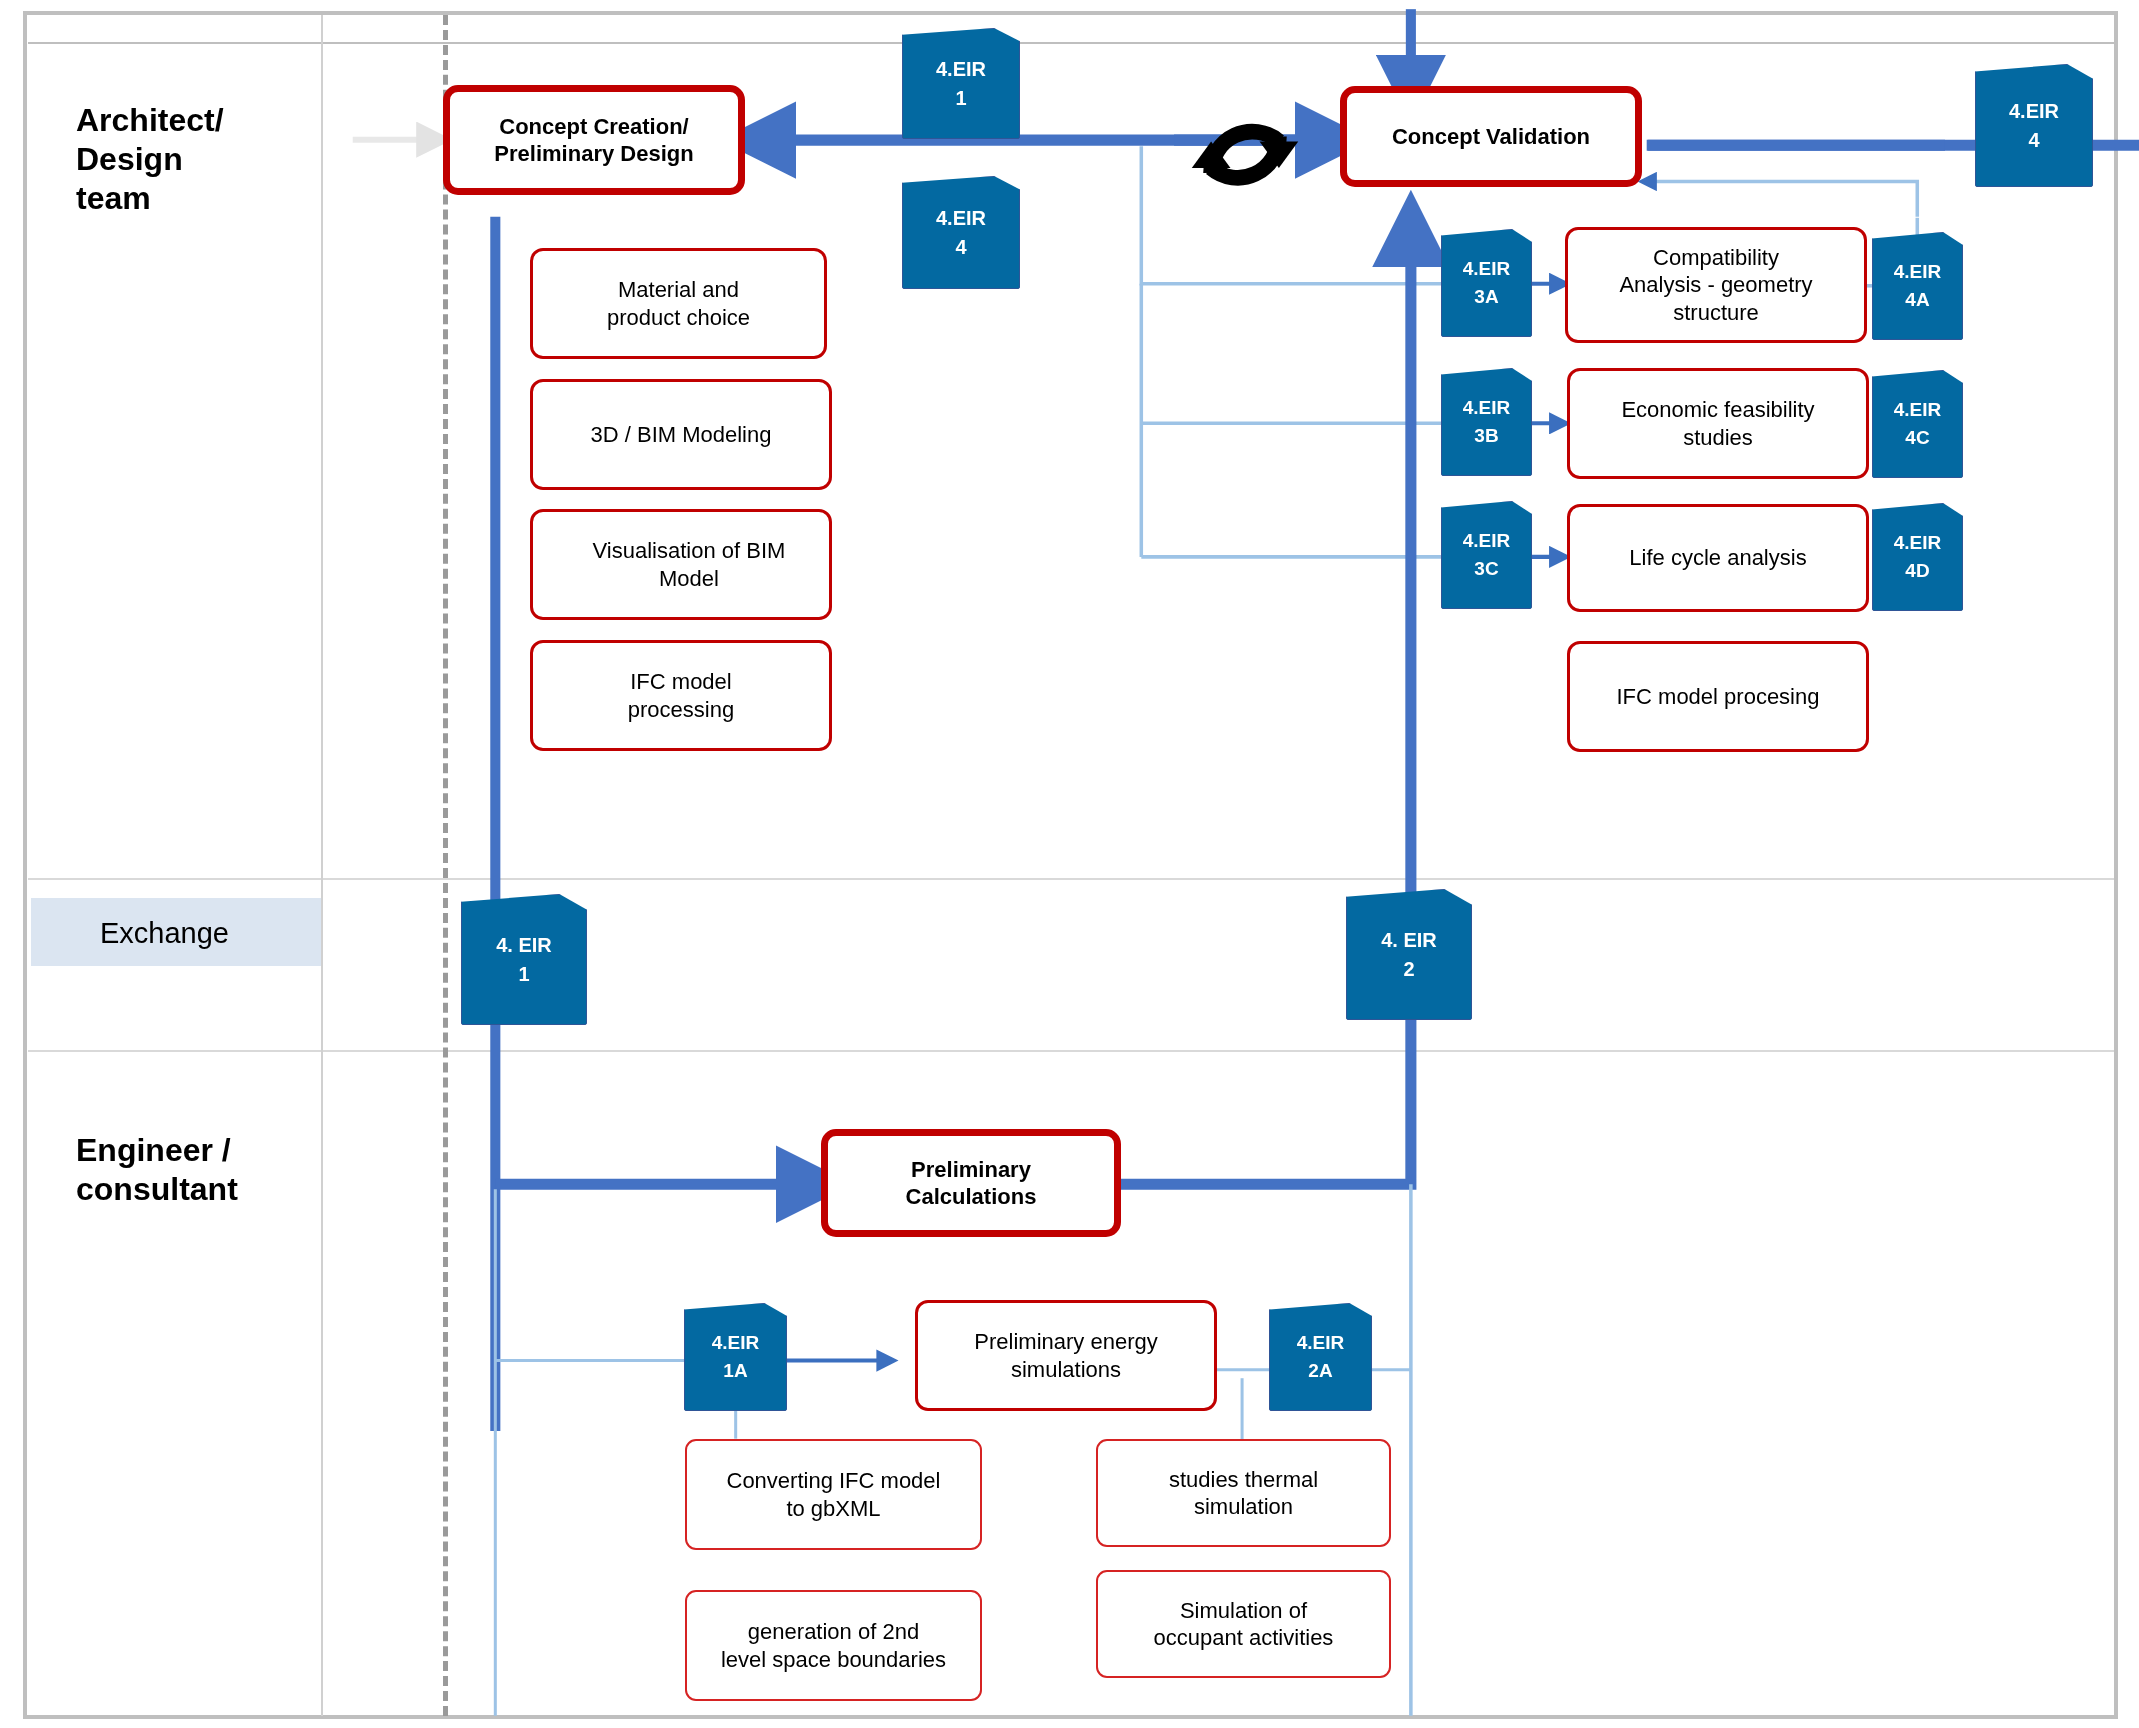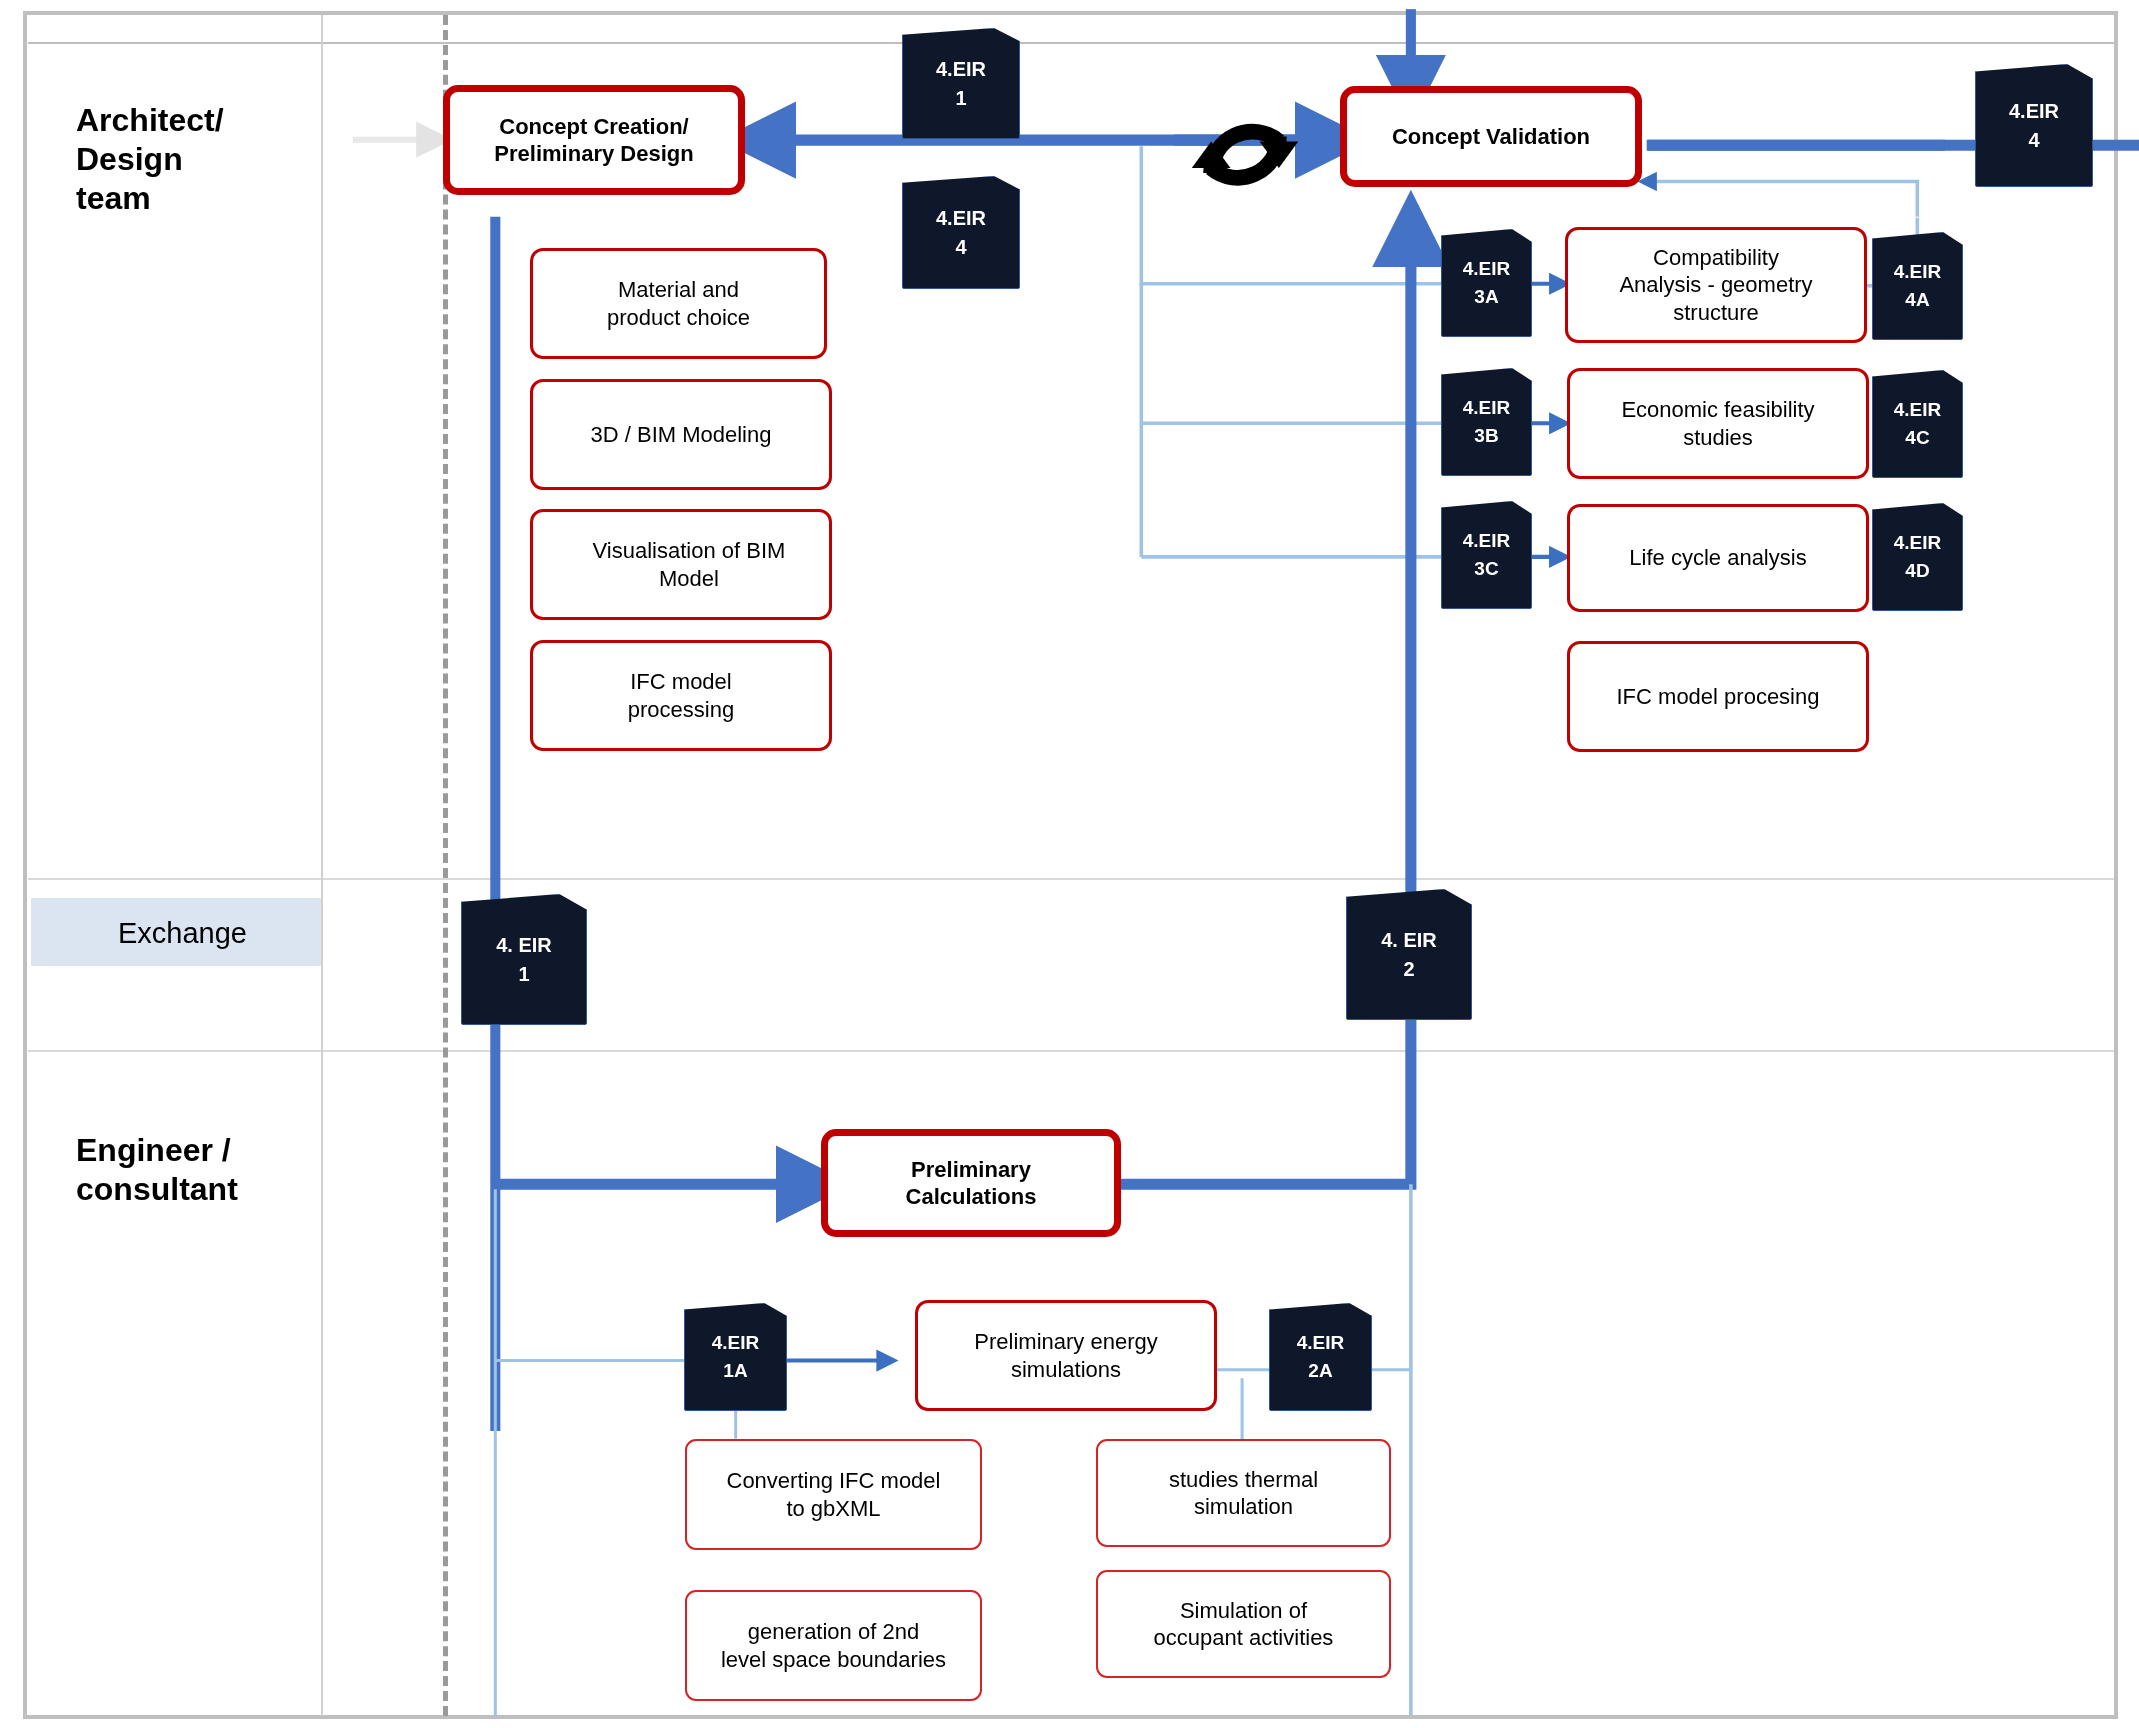--- a/index.html
+++ b/index.html
@@ -33,21 +33,21 @@
     line-height:1.25;
     box-sizing:border-box;
     padding:3px 7px;
   }
   .pbox.thin{border-width:2.5px;border-color:#d62323;border-radius:11px;}
   .pbox.heavy{border-width:7px;border-radius:15px;font-weight:bold;}
   .pbox .txt{white-space:pre-line;}
   
   .tag{
     position:absolute;
-    background:#0f172a;
+    background:#0369a1;
     color:#ffffff;
     font-weight:bold;
     font-size:20px;
     line-height:1.45;
     text-align:center;
     display:flex;align-items:center;justify-content:center;
     box-sizing:border-box;
     border:1px solid #2F5597;
     clip-path:polygon(0% 6%, 0% 6%, 78% 0%, 100% 12%, 100% 100%, 0% 100%);
     border-radius:2px;
@@ -82,21 +82,21 @@
   <div class="vline" style="left:321px;top:15px;width:1.5px;height:1701px;"></div>
 
   <div class="dashline" style="left:443px;top:15px;height:1701px;"></div>
 
   <div class="exchange-band" style="left:31px;top:898px;width:290px;height:68px;"></div>
 
   <div class="lbl lane-label" style="left:76px;top:101px;width:237px;">Architect/
 Design
 team</div>
 
-  <div class="lbl exchange-label" style="left:118px;top:916px;width:217px;">Exchange</div>
+  <div class="lbl exchange-label" style="left:100px;top:916px;width:217px;">Exchange</div>
 
   <div class="lbl lane-label" style="left:76px;top:1131px;width:242px;">Engineer /
 consultant</div>
 
   <svg id="wires" viewBox="0 0 4247 3431" xmlns="http://www.w3.org/2000/svg">
     <defs>
       <marker id="ahThick" markerWidth="7" markerHeight="7" refX="3.2" refY="3.5" orient="auto" markerUnits="strokeWidth">
         <path d="M0,0 L7,3.5 L0,7 z" fill="#4472C4"></path>
       </marker>
       <marker id="ahThin" markerWidth="5.5" markerHeight="5.5" refX="2.6" refY="2.75" orient="auto" markerUnits="strokeWidth">

